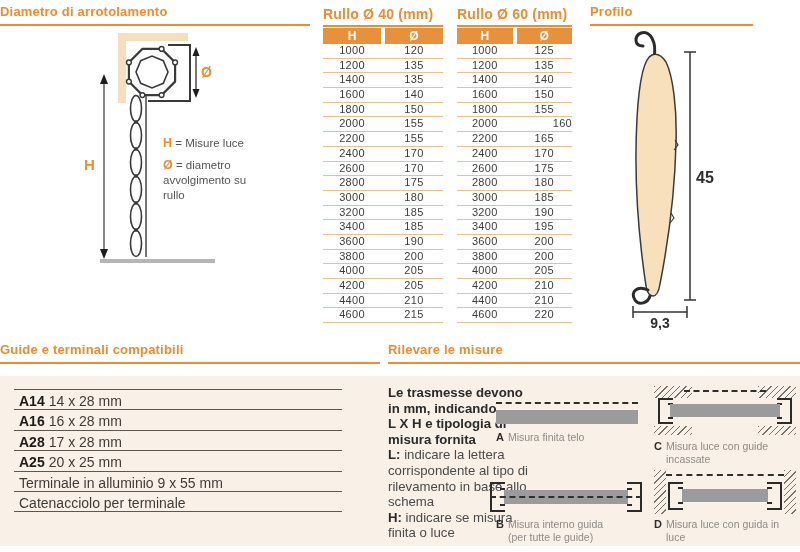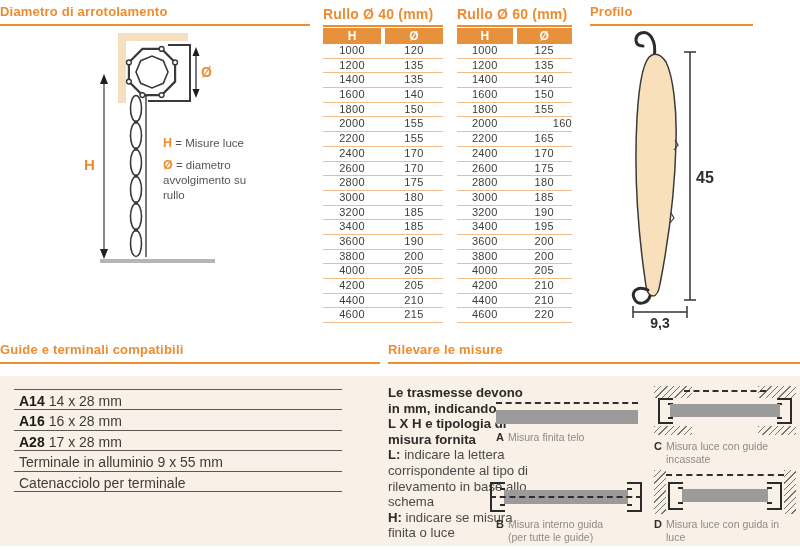--- a/index.html
+++ b/index.html
@@ -314,20 +314,21 @@
   </svg>
 
   <div class="panel"></div>
 
   <div class="abs h1" style="left:0;top:342px;">Guide e terminali compatibili</div>
   <div class="abs rule" style="left:0;top:362px;width:380px;"></div>
   <div class="glist">
       <div class="gitem"><b>A14</b><span>14 x 28 mm</span></div>
       <div class="gitem"><b>A16</b><span>16 x 28 mm</span></div>
       <div class="gitem"><b>A28</b><span>17 x 28 mm</span></div>
+      <div class="gitem"><b>A25</b><span>20 x 25 mm</span></div>
       <div class="gitem"><span>Terminale in alluminio 9 x 55 mm</span></div>
       <div class="gitem"><span>Catenacciolo per terminale</span></div>
     </div>
 
   <div class="abs h1" style="left:388px;top:342px;">Rilevare le misure</div>
   <div class="abs rule" style="left:388px;top:362px;width:412px;"></div>
 
   <div class="abs" style="left:388px;top:385px;width:160px;">
     <div>
         <div class="rline bold">Le trasmesse devono</div>

